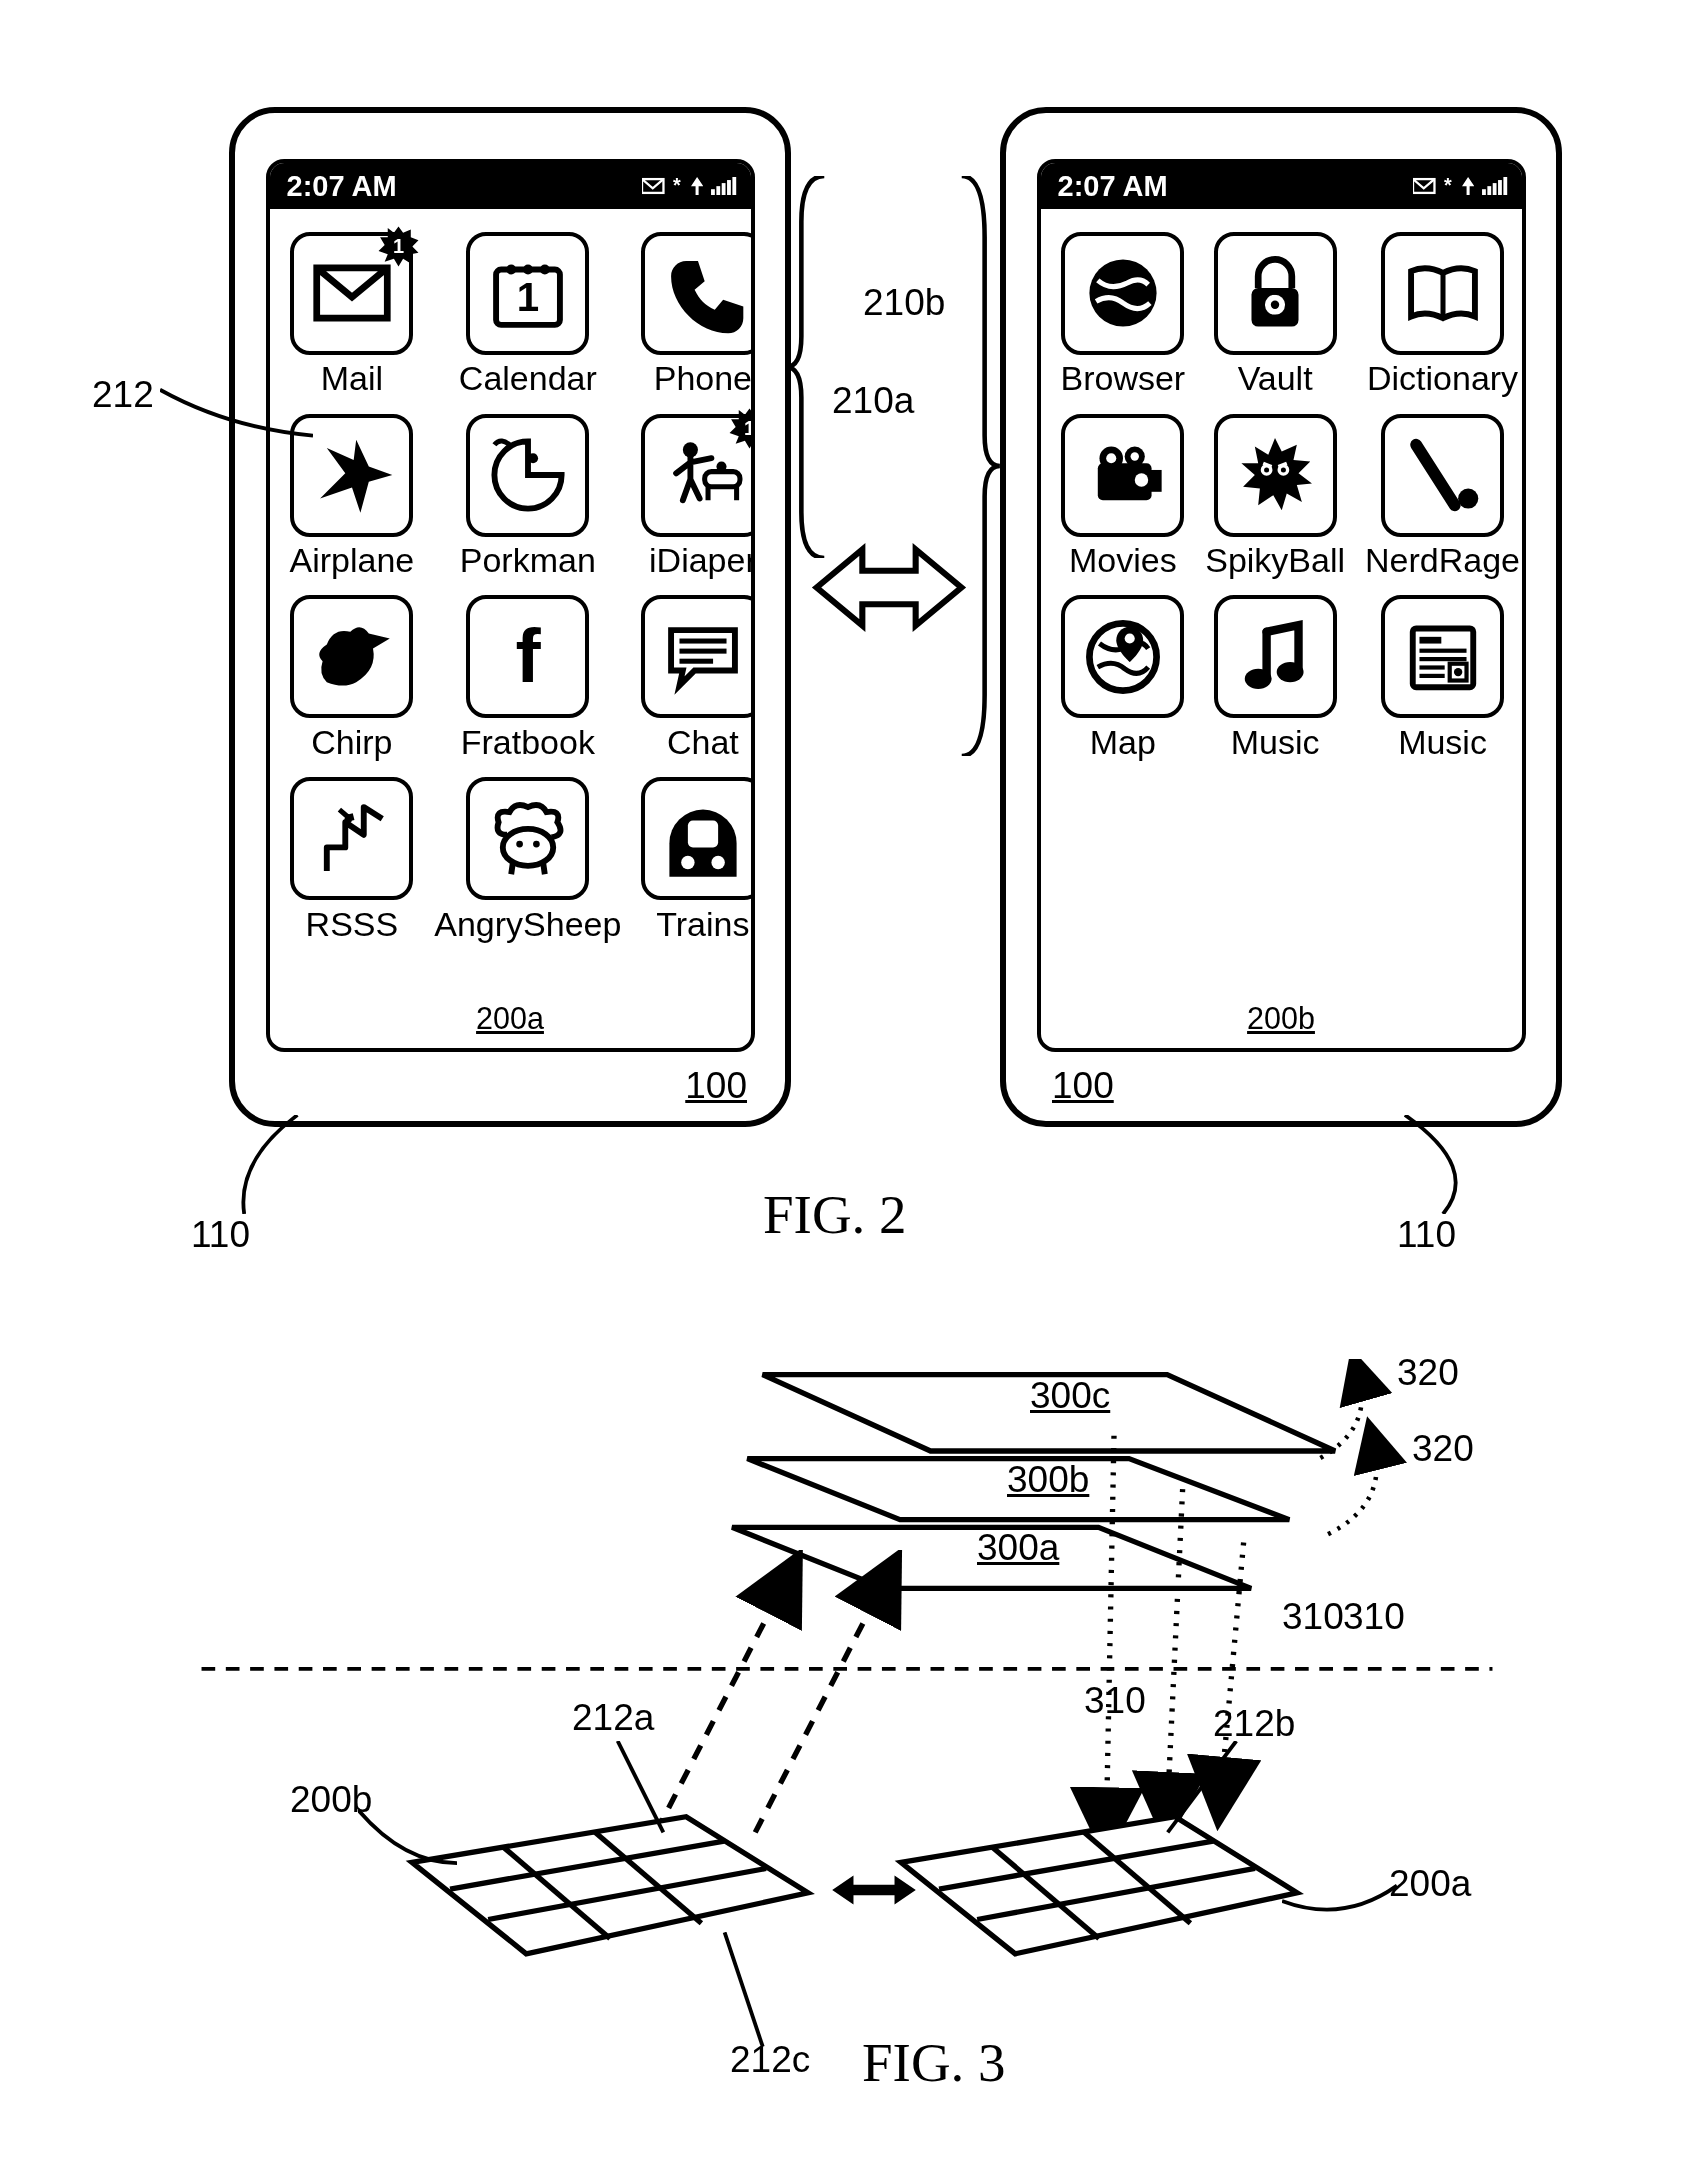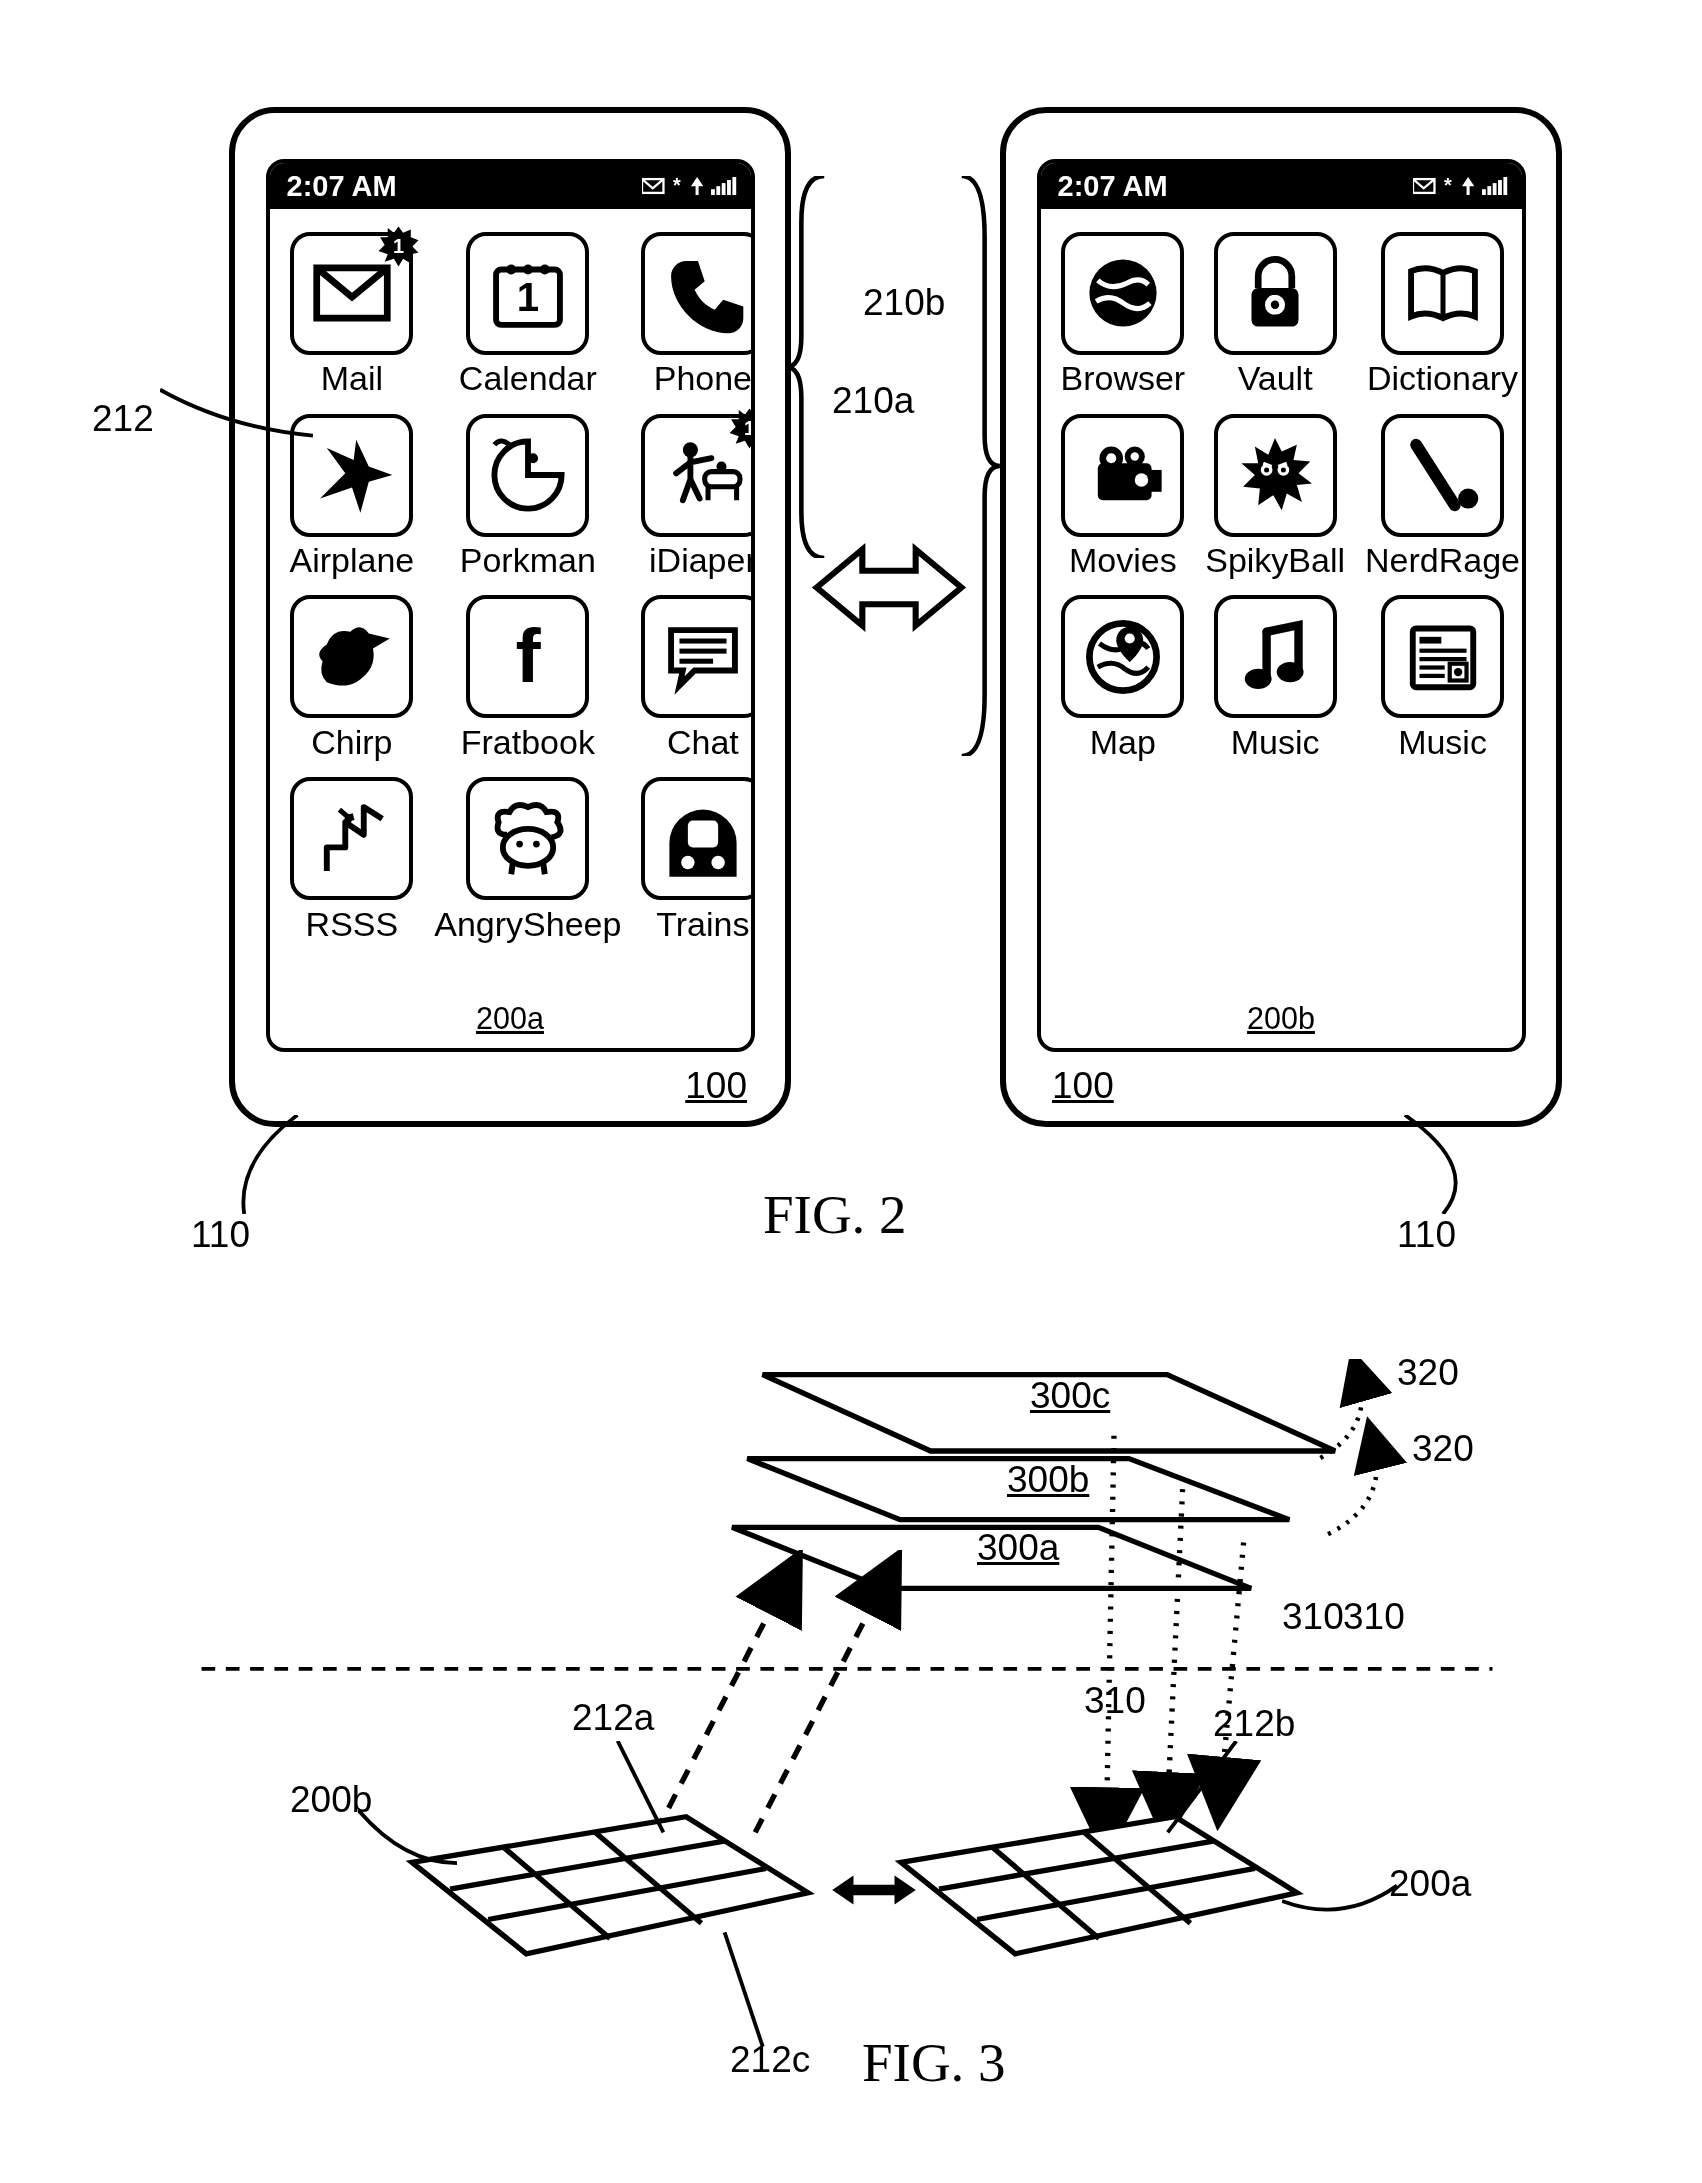--- a/index.html
+++ b/index.html
@@ -422,21 +422,21 @@
         </div>
       <div class="page-ref" style="left:50%;transform:translateX(-50%);bottom:12.2px;">200b</div>
     </div>
     <div class="abs ref-u" style="left:46px;bottom:13.7px;">100</div>
   </div>
 
   <svg class="abs" style="left:809px;top:534px;" width="160" height="107" viewBox="0 0 210 140">
     <path d="M10 70 L70 20 L70 48 L140 48 L140 20 L200 70 L140 120 L140 92 L70 92 L70 120 Z" fill="#fff" stroke="#000" stroke-width="8"></path>
   </svg>
 
-  <div class="abs ref" style="left:92px;top:374px;margin-top:24px;">212</div>
+  <div class="abs ref" style="left:92px;top:374px;">212</div>
   <svg class="abs" style="left:160px;top:382px;" width="153" height="69" viewBox="0 0 200 90">
       <path d="M0 10 Q90 60 200 70" fill="none" stroke="#000" stroke-width="5"></path>
     </svg>
 
   <div class="abs ref" style="left:832px;top:380px;">210a</div>
   <svg class="abs" style="left:786px;top:176px;" width="46" height="382" viewBox="0 0 60 500">
     <path d="M50 0 Q20 0 20 60 L20 210 Q20 250 0 250 Q20 250 20 290 L20 440 Q20 500 50 500" fill="none" stroke="#000" stroke-width="6"></path>
   </svg>
 
   <div class="abs ref" style="left:863px;top:282px;">210b</div>

